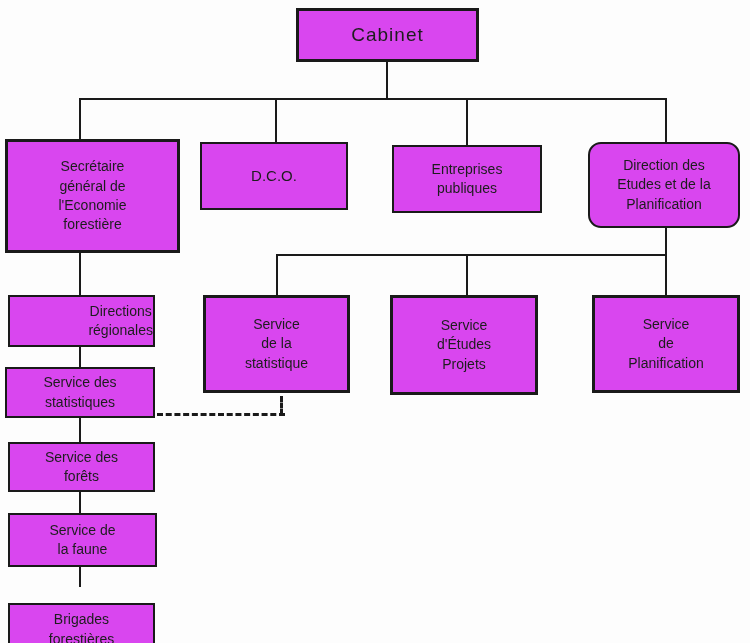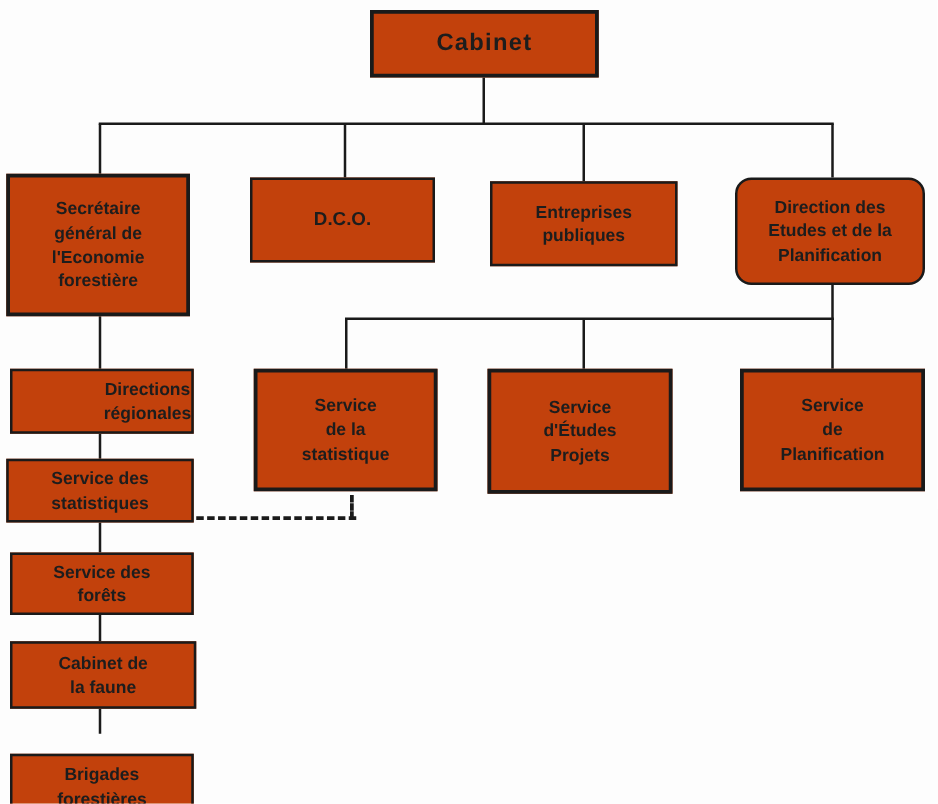--- a/index.html
+++ b/index.html
@@ -12,37 +12,36 @@
     width: 750px;
     height: 643px;
     background: #fdfdfd;
     font-family: "Liberation Sans", sans-serif;
     color: #1d1d1d;
     overflow: hidden;
   }
   .box {
     position: absolute;
     box-sizing: border-box;
-    background: #c2410c;
+    background: #d946ef;
     border: 2px solid #1a1a1a;
     display: flex;
     align-items: center;
     justify-content: center;
     text-align: center;
     font-size: 14px;
     line-height: 1.38;
     z-index: 2;
-    font-weight: bold;
   }
   .box span { white-space: pre-line; }
   .thick { border-width: 3px; }
 
   
   .n-cabinet        { left: 296px; top: 8px;   width: 183px; height: 54px; font-size: 19px; letter-spacing: 1px; }
-  .n-secretaire     { left: 5px;   top: 139px; width: 147px; height: 114px; }
+  .n-secretaire     { left: 5px;   top: 139px; width: 175px; height: 114px; }
   .n-dco            { left: 200px; top: 142px; width: 148px; height: 68px; font-size: 15px; }
   .n-entreprises    { left: 392px; top: 145px; width: 150px; height: 68px; }
   .n-direction      { left: 588px; top: 142px; width: 152px; height: 86px; border-radius: 13px; }
   .n-dirregionales  { left: 8px;   top: 295px; width: 147px; height: 52px; justify-content: flex-end; }
   .n-svcstatistiques{ left: 5px;   top: 367px; width: 150px; height: 51px; }
   .n-svcforets      { left: 8px;   top: 442px; width: 147px; height: 50px; }
   .n-svcfaune       { left: 8px;   top: 513px; width: 149px; height: 54px; }
   .n-brigades       { left: 8px;   top: 587px; width: 147px; height: 53px; margin-top: 16px; }
   .n-svcstatistique { left: 203px; top: 295px; width: 147px; height: 98px; }
   .n-svcetudes      { left: 390px; top: 295px; width: 148px; height: 100px; }
@@ -146,21 +145,21 @@
     <span>Service des
 statistiques</span>
   </div>
 
   <div class="box n-svcforets">
     <span>Service des
 forêts</span>
   </div>
 
   <div class="box n-svcfaune">
-    <span>Cabinet de
+    <span>Service de
 la faune</span>
   </div>
 
   <div class="box n-brigades">
     <span>Brigades
 forestières</span>
   </div>
 
   <div class="box thick n-svcstatistique">
     <span>Service

